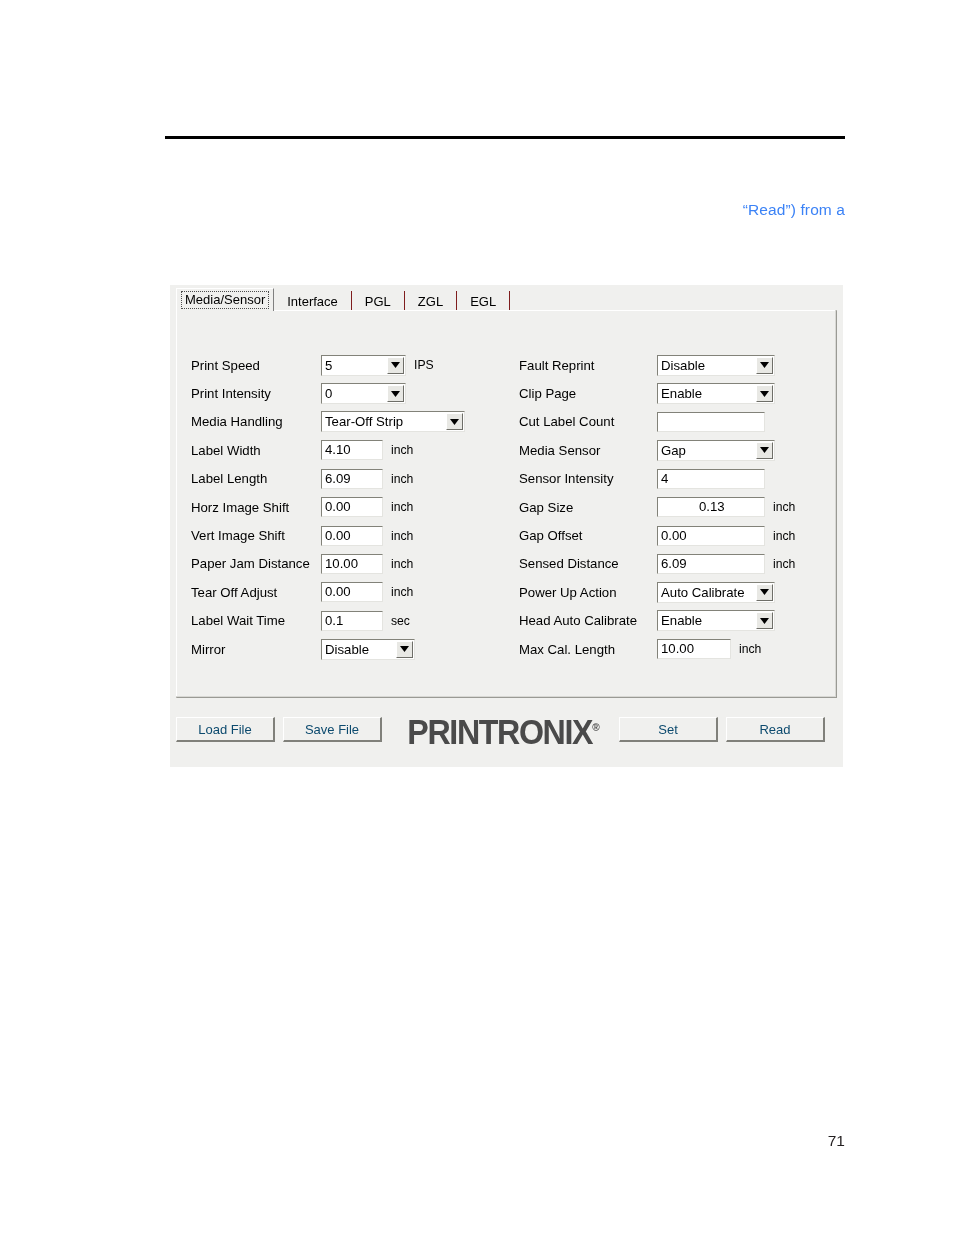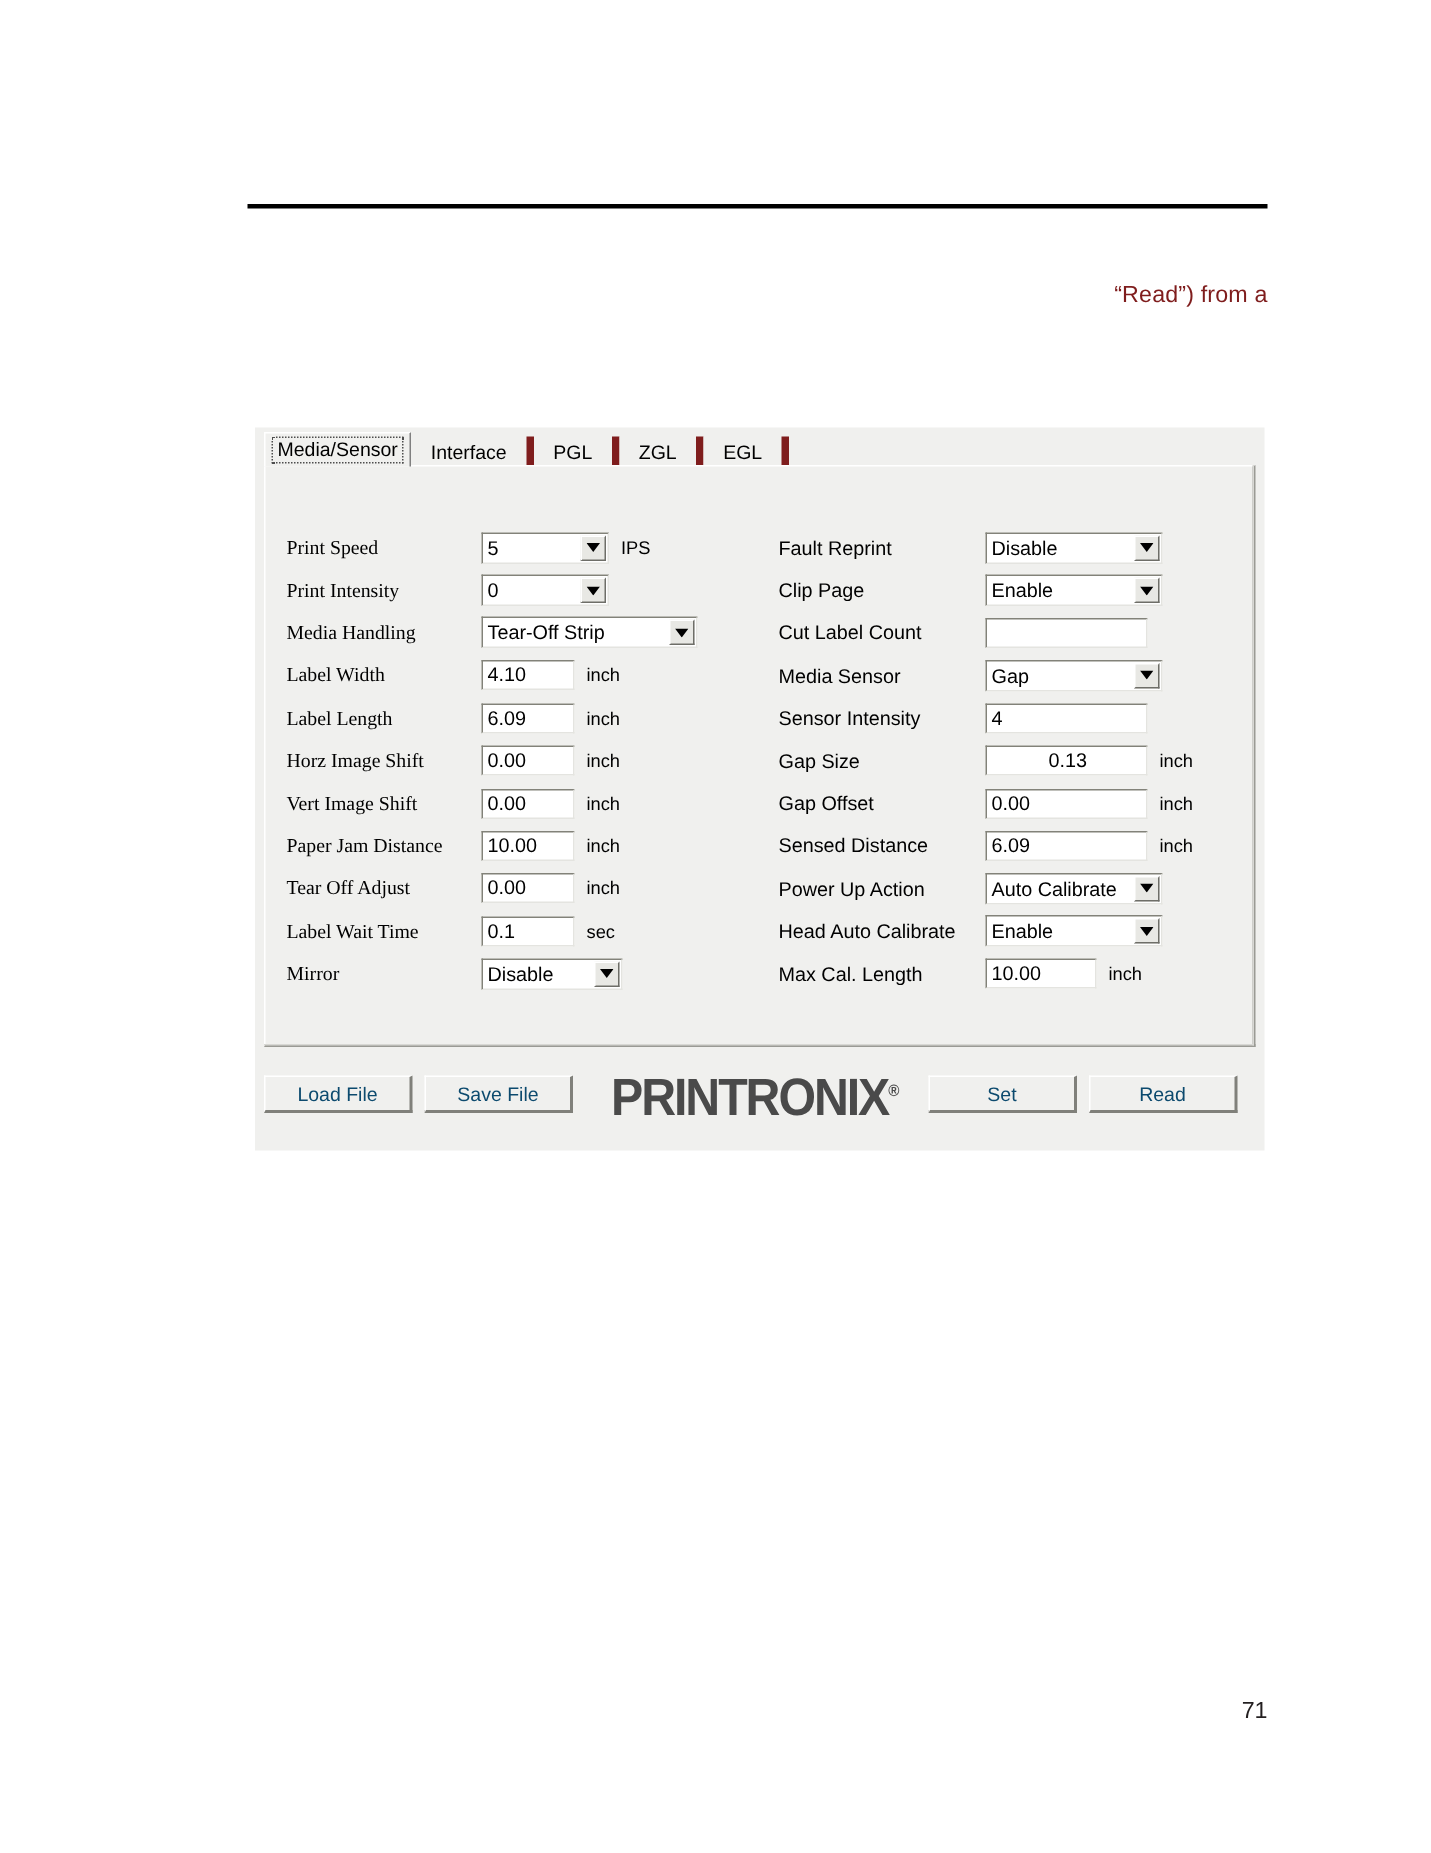--- a/index.html
+++ b/index.html
@@ -22,25 +22,25 @@
     position: absolute;
     left: 165px;
     top: 136px;
     width: 680px;
     height: 3px;
     background: #000000;
   }
   .page-body-text {
     position: absolute;
     left: 165px;
-    top: 188px;
+    top: 201px;
     width: 680px;
     text-align: right;
     font-size: 15.5px;
-    color: #7f1d1d;
+    color: #3b82f6;
     letter-spacing: 0.1px;
   }
   .page-number {
     position: absolute;
     left: 165px;
     top: 1132px;
     width: 680px;
     text-align: right;
     font-size: 15.5px;
     color: #231f20;
@@ -74,21 +74,21 @@
     align-items: center;
     justify-content: center;
     padding: 0 7px;
     font-size: 13px;
     color: #000;
     background: #f0f0ee;
     white-space: nowrap;
     cursor: default;
   }
   .tab.inactive {
-    border-right: 5px solid #7f1d1d;
+    border-right: 1px solid #7f1d1d;
     height: 20px;
   }
   .tab.active {
     border: 1px solid #ffffff;
     border-right-color: #808080;
     border-bottom: none;
     height: 23px;
     margin-top: -2px;
     background: #f0f0ee;
     z-index: 3;
@@ -138,21 +138,21 @@
     position: relative;
     height: 28.4px;
     display: flex;
     align-items: center;
   }
   .field-label {
     font-size: 13.2px;
     color: #000;
     white-space: nowrap;
   }
-  .col-left .field-label  { width: 130px; font-family: Liberation Serif, serif; }
+  .col-left .field-label  { width: 130px; }
   .col-right .field-label { width: 138px; }
 
   
   .textbox {
     box-sizing: border-box;
     height: 20px;
     background: #ffffff;
     border-top: 1px solid #828279;
     border-left: 1px solid #828279;
     border-right: 1px solid #e4e4e0;

